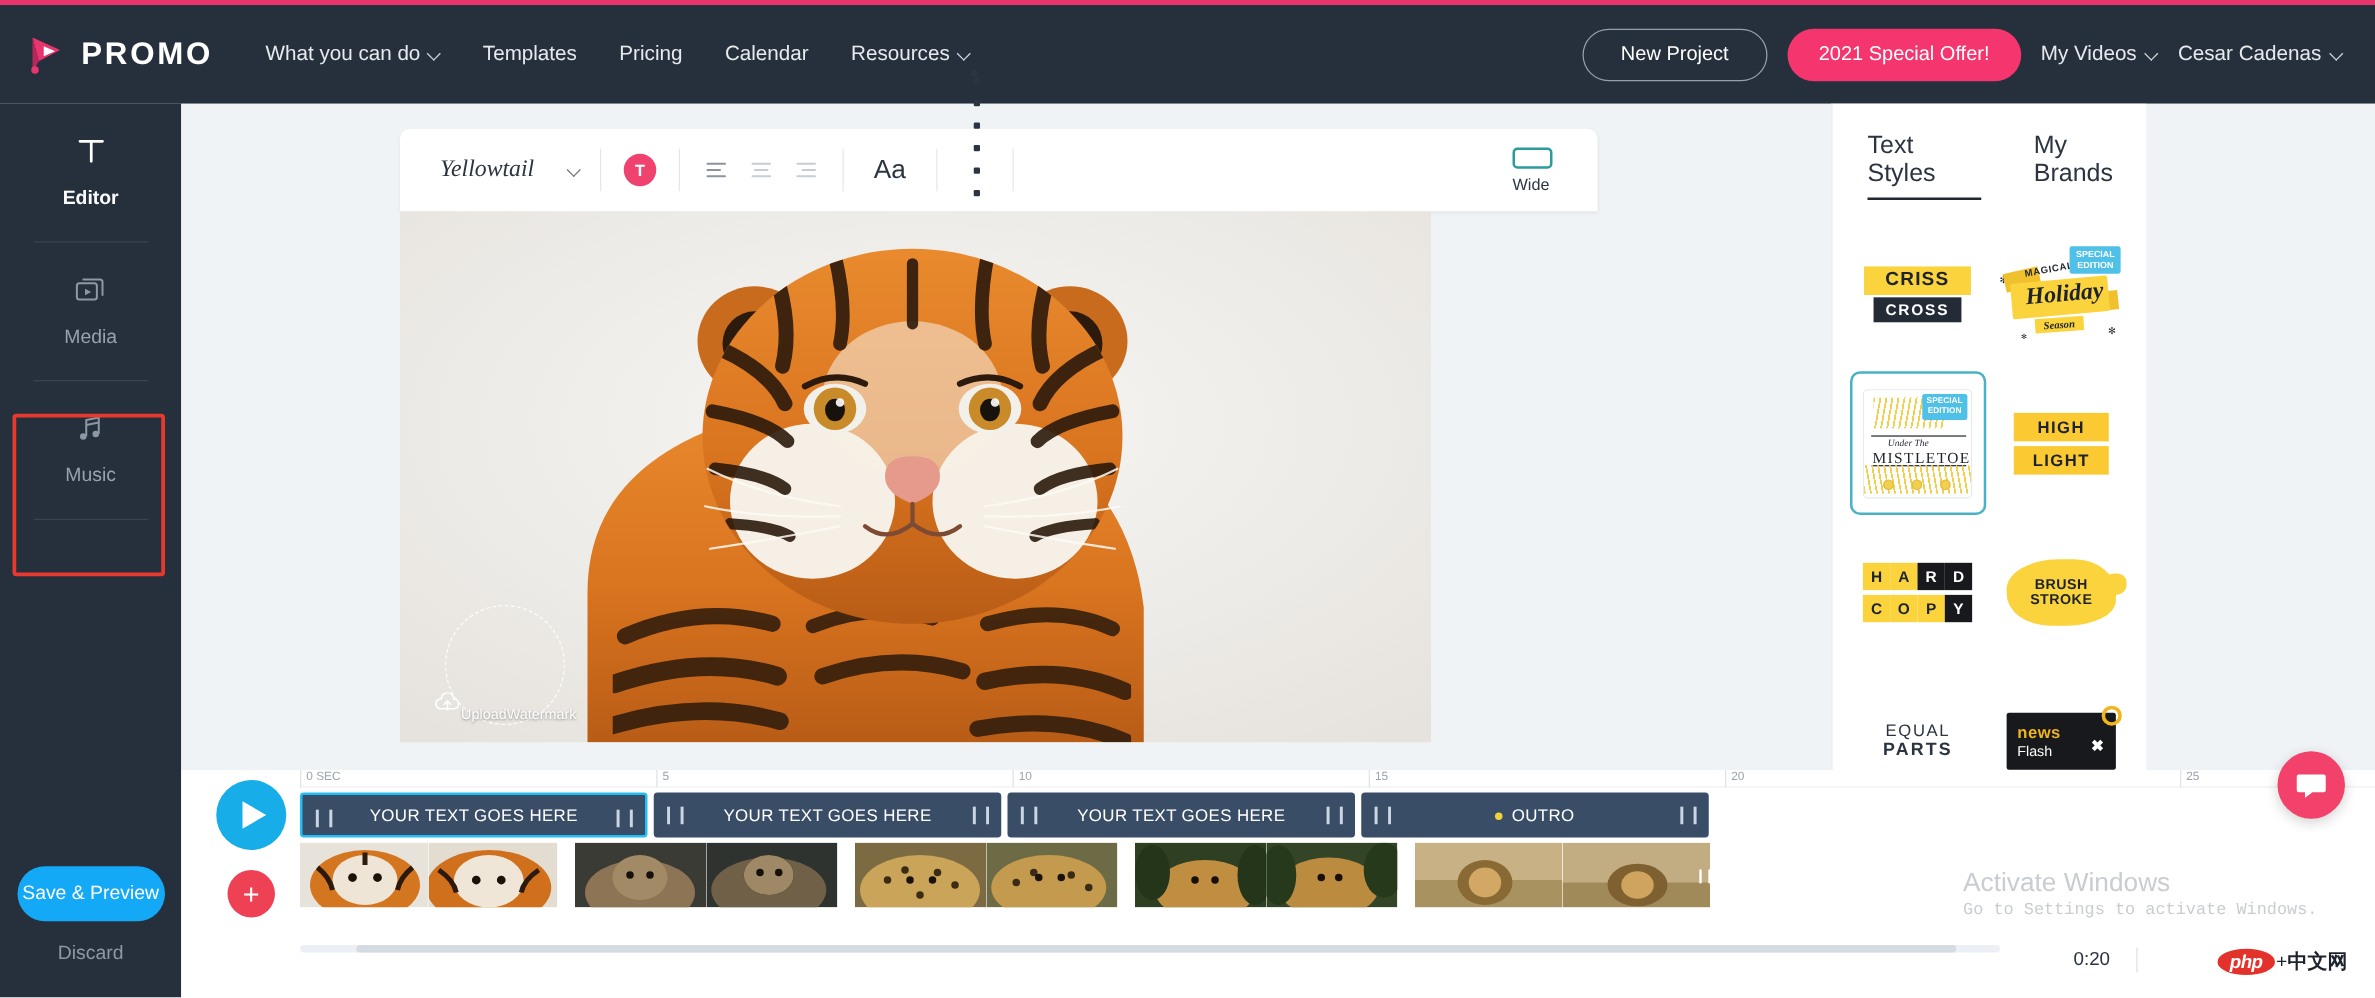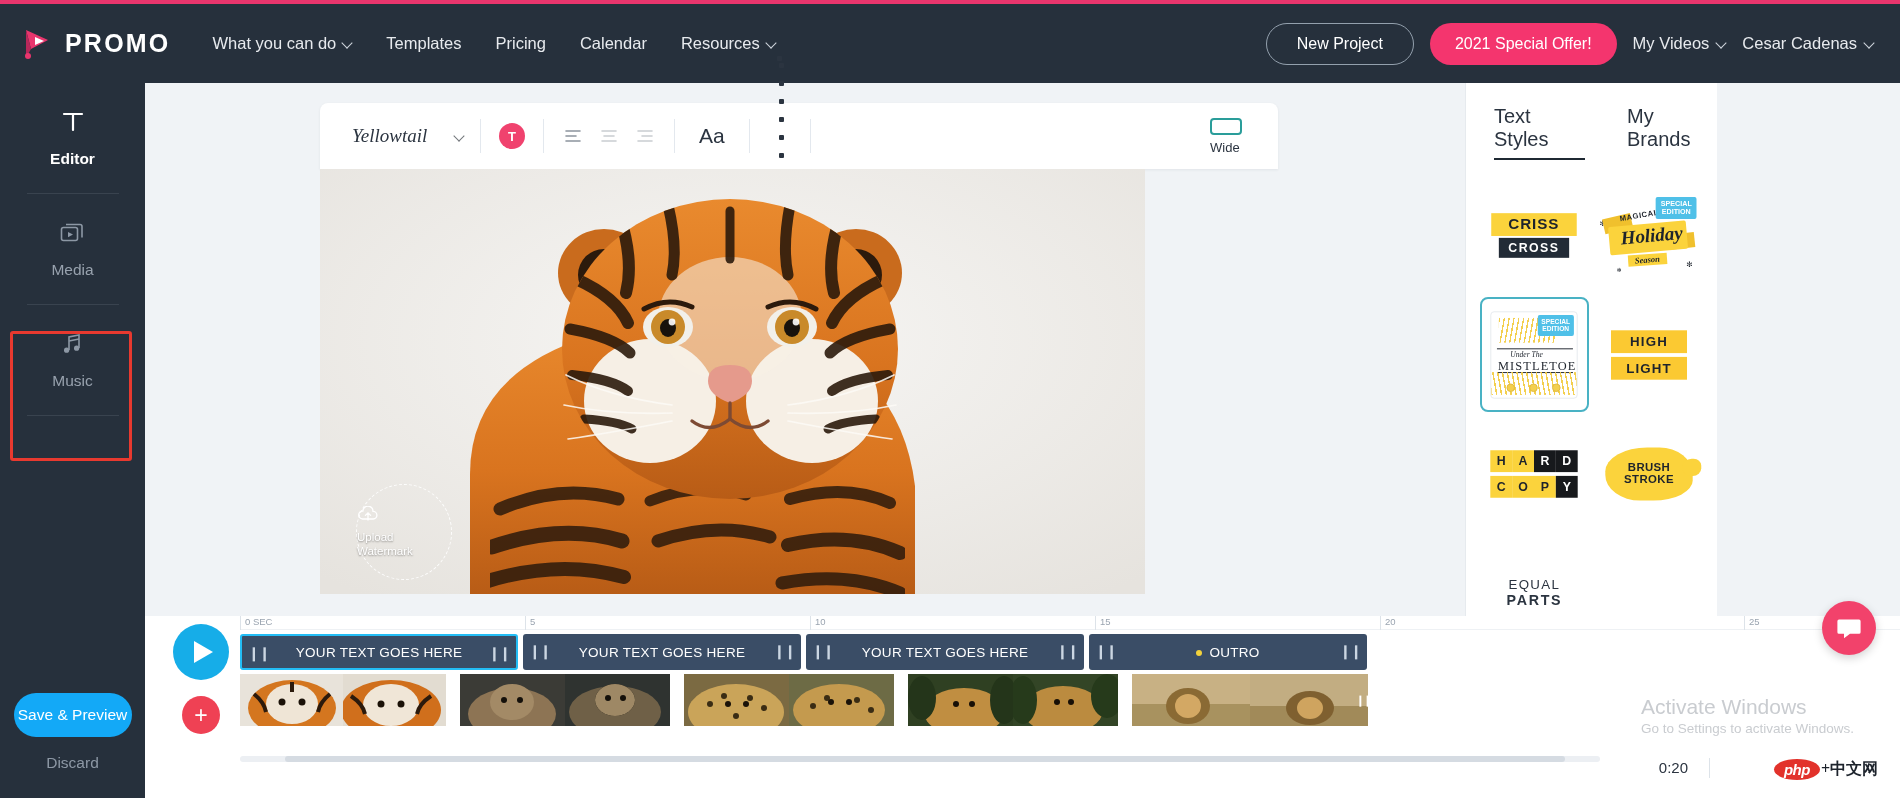--- a/index.html
+++ b/index.html
@@ -107,21 +107,21 @@
   .wide-ico{ width:32px;height:17px;border:2px solid #2a9d9a;border-radius:4px; }
   .wide-lbl{ font-size:13px; color:#2b3440; }
 
   .videoframe{
     width:825px; height:425px; background:#efefee; overflow:hidden; position:relative;
   }
   .videoframe .tiger{ position:absolute; inset:0; }
   .watermark-circle{
     position:absolute; left:36px; bottom:14px; width:96px;height:96px;border-radius:50%;
     border:1.5px dashed rgba(255,255,255,.92);
-    display:flex;flex-direction:column;align-items:flex-start;justify-content:center;
+    display:flex;flex-direction:row;align-items:flex-end;justify-content:center;
     cursor:pointer;
   }
   .wm-icon{ margin-bottom:4px; }
   .wm-text{ color:#fff; font-size:11.5px; line-height:1.25; text-align:center; text-shadow:0 1px 2px rgba(0,0,0,.4); }
 
   
   .rightpanel{
     position:absolute; left:1320px; top:0; width:252px; height:533px;
     background:#fff; border-left:1px solid #e6eaee;
   }
@@ -245,21 +245,21 @@
   .scrollbar .thumbbar{ position:absolute; left:45px; top:0; width:1280px; height:6px;
                         background:#d5dbe2; border-radius:3px; cursor:pointer;}
   .time-readout{ position:absolute; right:212px; bottom:22px; font-size:15px; color:#2b3440;}
   .time-sep{ position:absolute; right:190px; bottom:20px; width:1px; height:20px; background:#dde3e9;}
 
   
   .activate{
     position:absolute; right:46px; bottom:62px; text-align:left; pointer-events:none;
   }
   .activate .a1{ font-size:21px; color:#c9ccd0; line-height:1.35; }
-  .activate .a2{ font-size:13.5px; color:#c9ccd0; }
+  .activate .a2{ font-size:13.5px; color:#c9ccd0;font-family:Liberation Mono, monospace; }
   .phpwm{ position:absolute; right:22px; bottom:18px; display:flex; align-items:center; gap:1px; }
   .php-oval{ background:#e2322b; color:#fff; font-style:italic; font-weight:700; font-size:15px;
              border-radius:50%/50%; padding:2px 10px; letter-spacing:-.5px;}
   .php-cn{ font-size:16px; font-weight:700; color:#1d232c;font-family:Liberation Serif, serif; }
 
   
   .chatbtn{
     position:absolute; right:24px; top:518px; width:54px;height:54px;border-radius:50%;
     background:#f2426b; display:flex;align-items:center;justify-content:center;cursor:pointer;
     box-shadow:0 3px 10px rgba(0,0,0,.18); z-index:20;
@@ -588,20 +588,28 @@
           </div>
         </div>
 
         <div class="style-cell">
           <div class="th equal">
             <b>EQUAL</b>
             <i>PARTS</i>
           </div>
         </div>
 
+        <div class="style-cell">
+          <div class="th news">
+            <div class="ring"></div>
+            <div class="n1">news</div>
+            <div class="n2">Flash</div>
+            <div class="nx">✖</div>
+          </div>
+        </div>
 
       </div>
     </div>
 
     <div class="chatbtn">
       <svg width="26" height="26" viewBox="0 0 26 26" fill="#fff">
         <path d="M3 4.6 h20 a1.6 1.6 0 0 1 1.6 1.6 v11 a1.6 1.6 0 0 1 -1.6 1.6 H14 l-6 4.4 v-4.4 H3 a1.6 1.6 0 0 1 -1.6 -1.6 v-11 A1.6 1.6 0 0 1 3 4.6 Z"></path>
       </svg>
     </div>
   </div>

